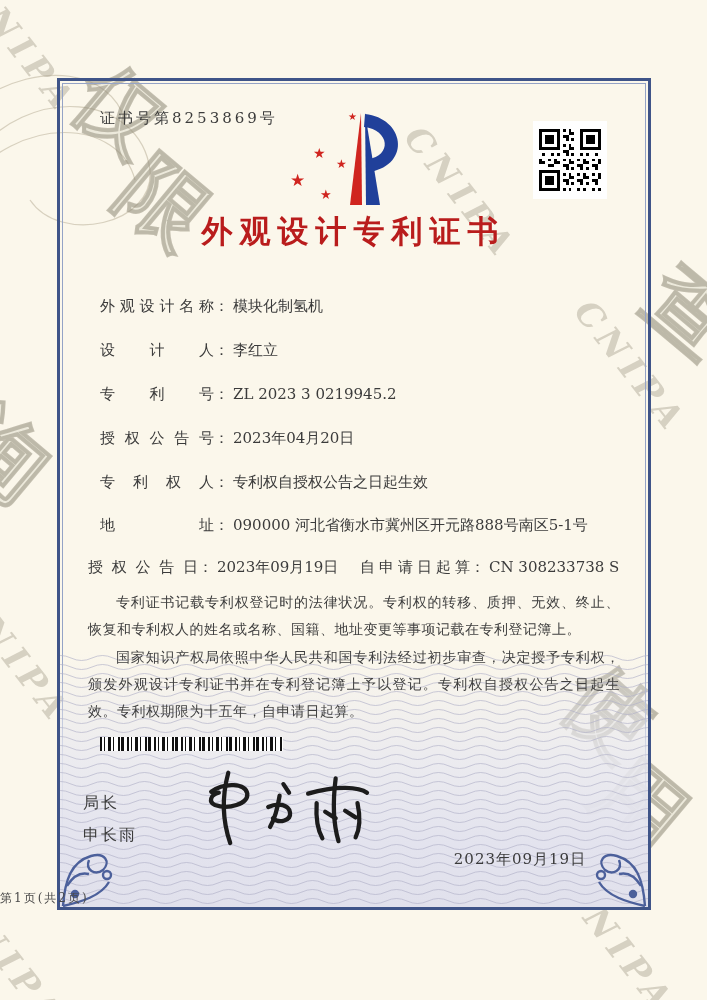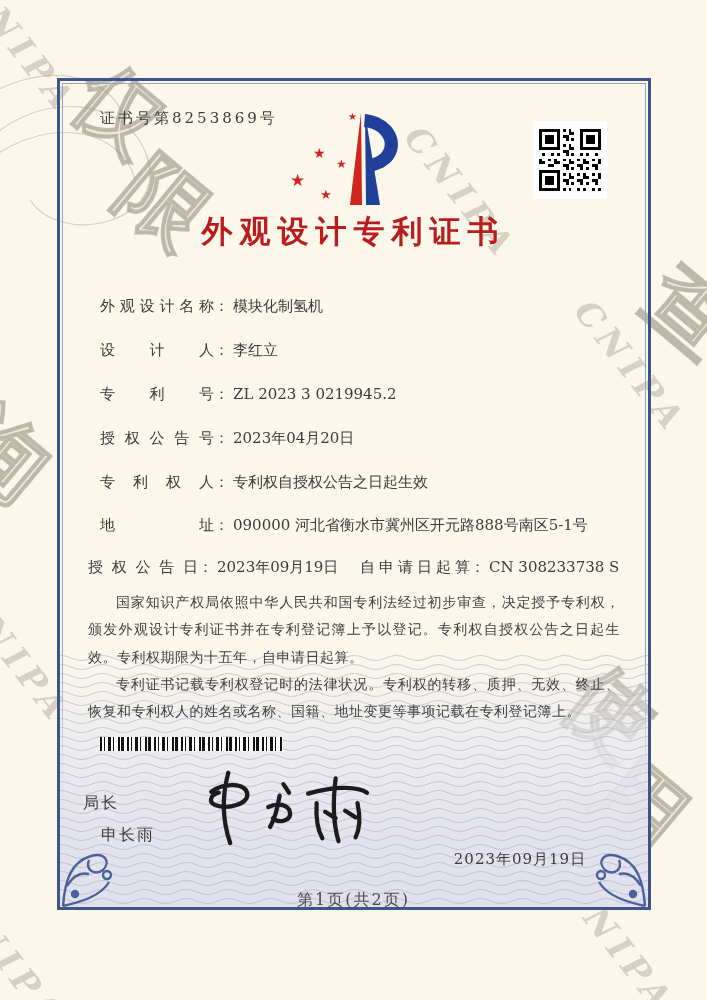--- a/index.html
+++ b/index.html
@@ -82,25 +82,25 @@
   .barcode{
     position:absolute;left:100px;top:737px;width:183px;height:14px;z-index:6;
     background:repeating-linear-gradient(90deg,
       #111 0px,#111 2px,#fff 2px,#fff 4px,#111 4px,#111 5px,#fff 5px,#fff 8px,
       #111 8px,#111 11px,#fff 11px,#fff 13px,#111 13px,#111 14px,#fff 14px,#fff 18px,
       #111 18px,#111 20px,#fff 20px,#fff 21px,#111 21px,#111 24px,#fff 24px,#fff 27px);
   }
 
   
   .signer{position:absolute;left:83px;top:793px;z-index:6;font-size:16px;letter-spacing:2px;}
-  .signer .name{display:block;margin-top:11px;margin-left:18px;}
+  .signer .name{display:block;margin-top:11px;}
   .signature{position:absolute;left:196px;top:763px;z-index:6;}
   .issue-date{position:absolute;left:430px;top:850px;width:180px;text-align:center;
     font-size:15px;z-index:6;letter-spacing:1px;}
-  .pageno{position:absolute;left:0;right:0;top:890px;text-align:center;font-size:16px;
+  .pageno{position:absolute;left:0;right:0;top:890px;font-size:12px;
     color:#4a4a4a;z-index:6;letter-spacing:2px;}
   .foot-note{
     position:absolute;left:0;right:0;top:924px;text-align:center;font-size:14px;
     letter-spacing:6px;color:#3c3c3c;z-index:5;
   }
   .corner{position:absolute;z-index:6;}
 </style>
 </head>
 <body>
 
@@ -316,22 +316,22 @@
     </div>
     <div class="frow2" style="left:0;top:268px">
       <span class="flabel2">授权公告日</span><span>：</span><span class="fvalue">2023年09月19日</span>
     </div>
     <div class="frow2" style="left:272px;top:268px">
       <span class="flabel2">自申请日起算</span><span>：</span><span class="fvalue">CN 308233738 S</span>
     </div>
   </div>
 
   <div class="bodytext">
+    <p>专利证书记载专利权登记时的法律状况。专利权的转移、质押、无效、终止、恢复和专利权人的姓名或名称、国籍、地址变更等事项记载在专利登记簿上。</p>
     <p>国家知识产权局依照中华人民共和国专利法经过初步审查，决定授予专利权，颁发外观设计专利证书并在专利登记簿上予以登记。专利权自授权公告之日起生效。专利权期限为十五年，自申请日起算。</p>
-    <p>专利证书记载专利权登记时的法律状况。专利权的转移、质押、无效、终止、恢复和专利权人的姓名或名称、国籍、地址变更等事项记载在专利登记簿上。</p>
   </div>
 
   <div class="barcode"></div>
 
   <div class="signer">
     <span>局长</span>
     <span class="name">申长雨</span>
   </div>
 
   <svg class="signature" width="190" height="86" viewBox="0 0 200 90">

